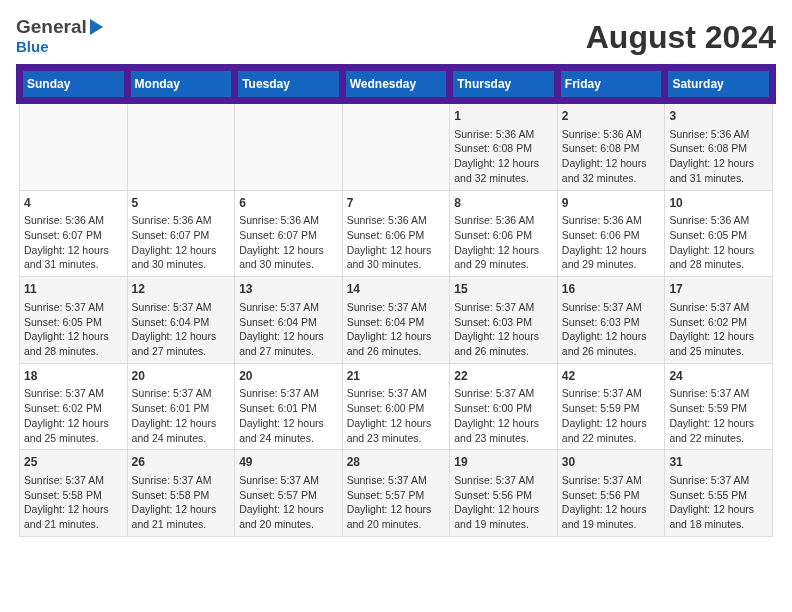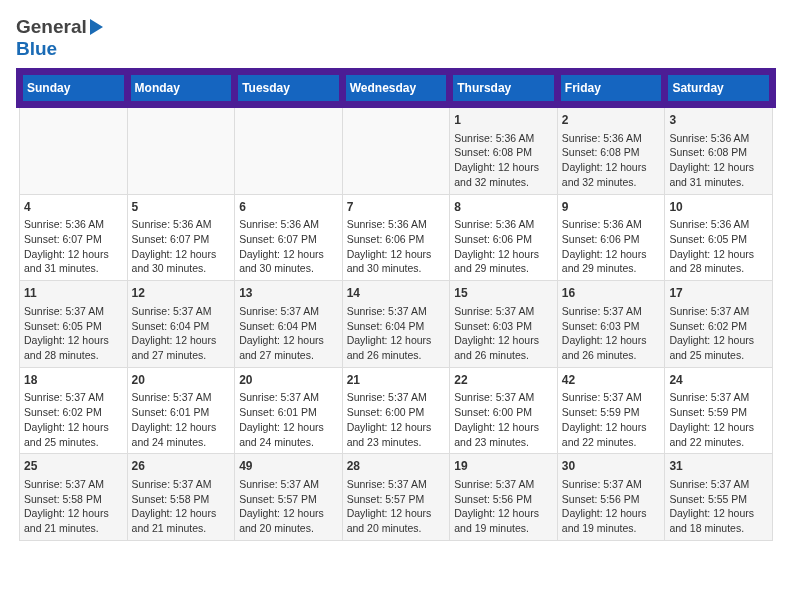--- a/index.html
+++ b/index.html
@@ -91,38 +91,39 @@
       width: 0;
       height: 0;
       border-top: 8px solid transparent;
       border-bottom: 8px solid transparent;
       border-left: 13px solid #1a6bb5;
       margin-left: 3px;
       vertical-align: middle;
     }
     .logo-blue-line {
       color: #1a6bb5;
-      font-size: 19px;
+      font-size: 15px;
       font-weight: bold;
     }
   </style>
 </head>
 <body>
 
 <div class="header">
   <div class="logo">
     <div class="logo-row">
       <span class="logo-general">General</span>
       <span class="logo-arrow"></span>
     </div>
     <div>
       <span class="logo-blue-line">Blue</span>
     </div>
   </div>
   <div class="title-block">
+    <h1>August 2024</h1>
   </div>
 </div>
 
 <table>
   <thead>
     <tr>
     <th>Sunday</th>
         <th>Monday</th>
         <th>Tuesday</th>
         <th>Wednesday</th>

